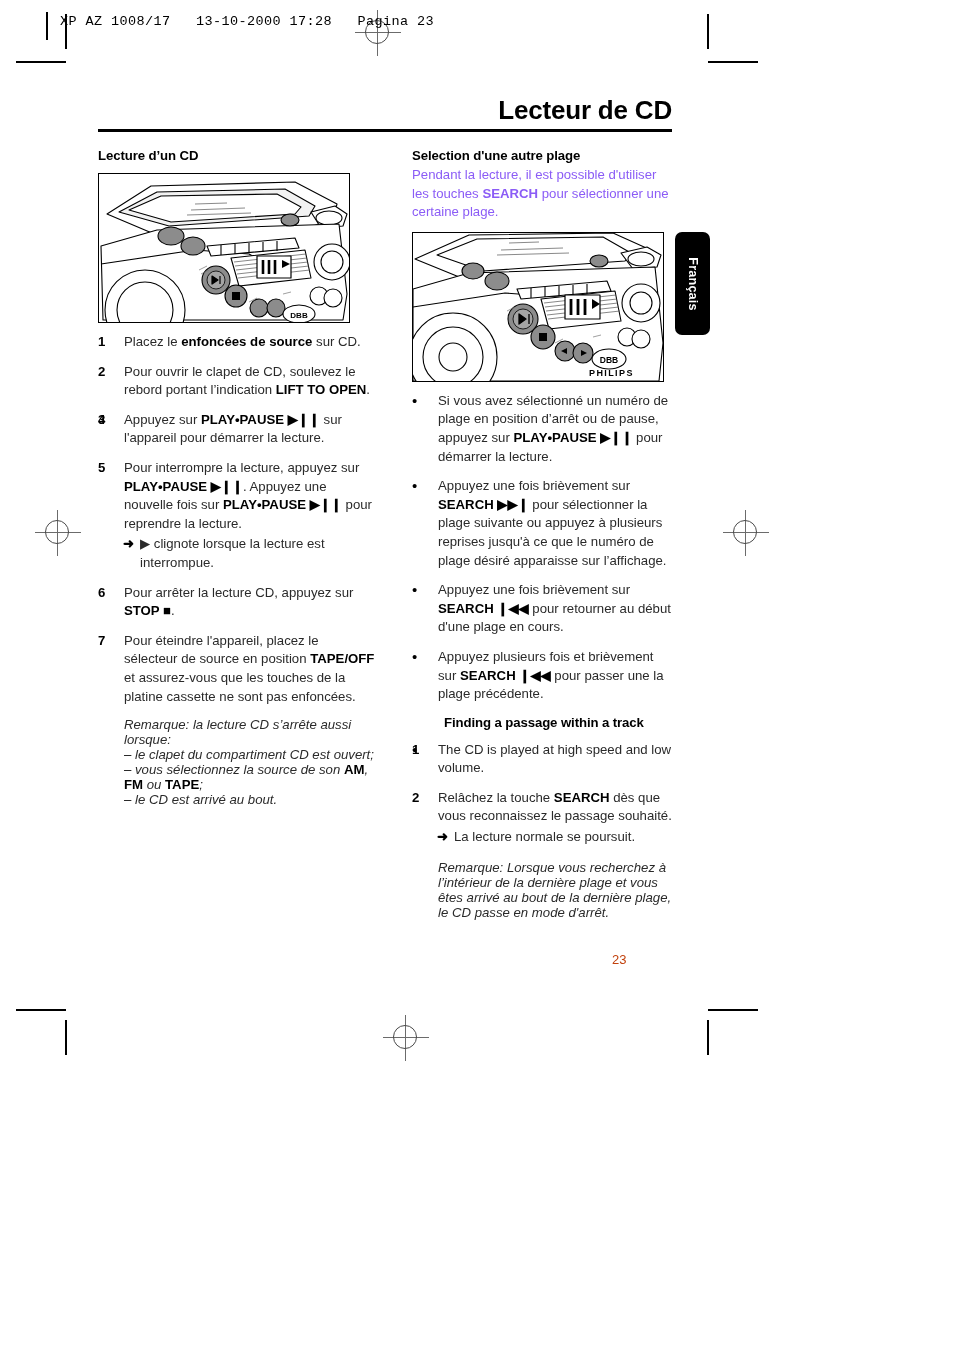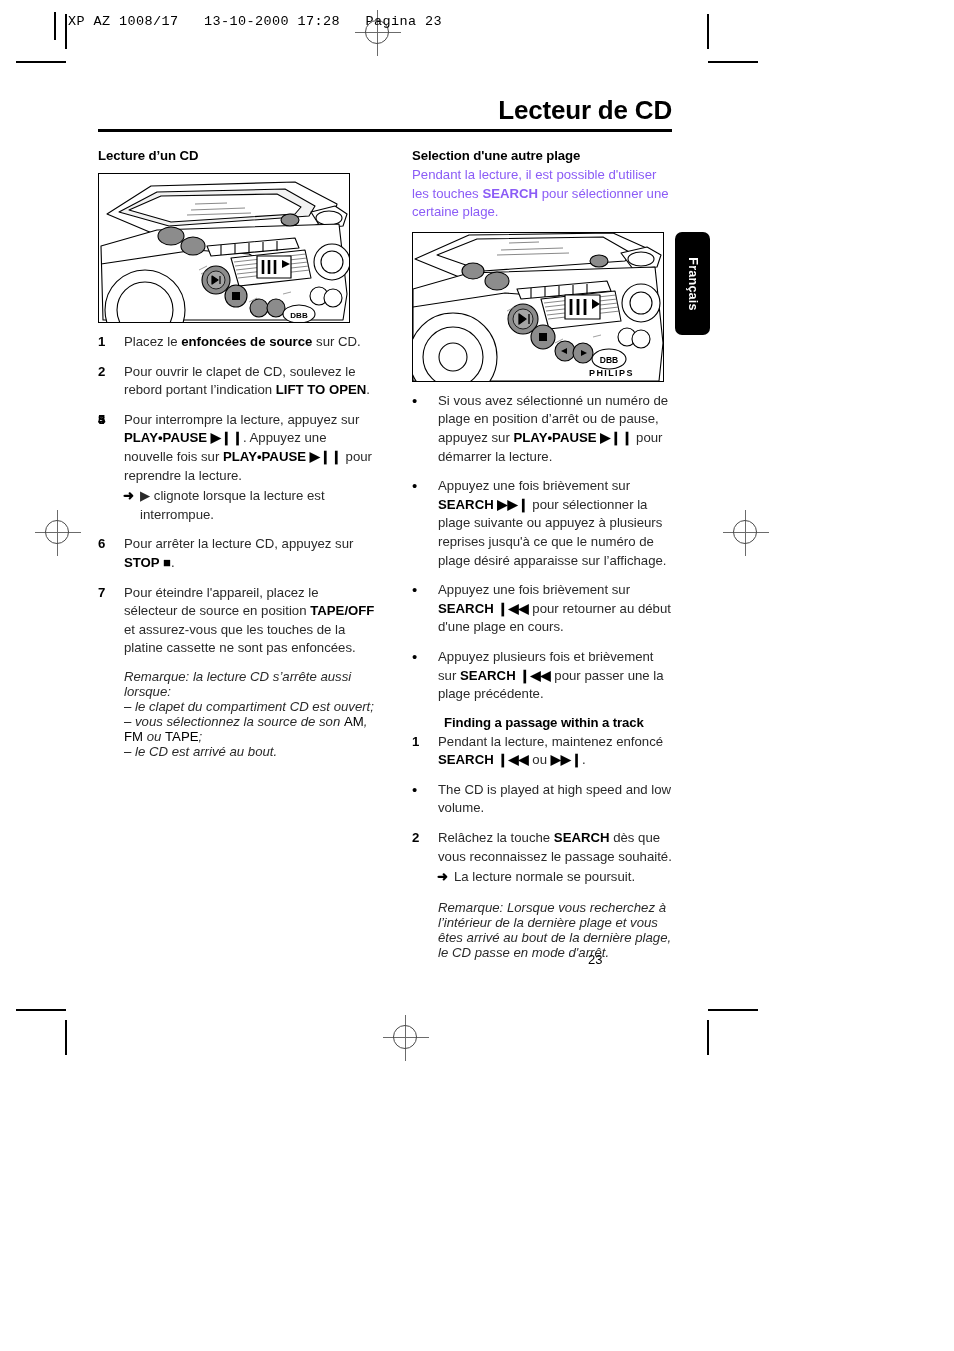--- a/index.html
+++ b/index.html
@@ -23,21 +23,21 @@
   .crop-h { position: absolute; height: 2px; background: #000; }
   .crop-v { position: absolute; width: 2px; background: #000; }
   .regmark { position: absolute; width: 46px; height: 46px; }
   .regmark .rline-h { position: absolute; left: 0; top: 22px; width: 46px; height: 1px; background: #6b6b6b; }
   .regmark .rline-v { position: absolute; left: 22px; top: 0; width: 1px; height: 46px; background: #6b6b6b; }
   .regmark .rcirc { position: absolute; left: 10px; top: 10px; width: 24px; height: 24px; border: 1px solid #4a4a4a; border-radius: 50%; box-sizing: border-box; }
 
   
   .sheet-head {
     position: absolute;
-    left: 54px; top: 12px;
+    left: 46px; top: 12px;
     width: 420px; height: 30px; text-align: center;
   }
   .sheet-head .bar {
     position: absolute; left: 0; top: 0;
     width: 2px; height: 28px; background: #000;
   }
   .sheet-head .meta {
     position: absolute; left: 14px; top: 2px;
     font-family: "Liberation Mono", "DejaVu Sans Mono", monospace;
     font-size: 13.5px;
@@ -130,21 +130,21 @@
     font-weight: bold; color: #000;
   }
 
   .note {
     font-style: italic;
     font-size: 13.2px;
     line-height: 15px;
     color: #2a2a2a;
     margin: 0 0 0 26px;
   }
-  .note b { font-style: normal; font-weight: normal; color: #000; }
+  .note b { font-style: normal; font-weight: bold; color: #000; }
   .note-right { margin-left: 26px; margin-top: 13px; }
 
   
   .lang-tab {
     position: absolute;
     left: 675px; top: 232px;
     width: 35px; height: 103px;
     background: #000;
     border-radius: 7px;
   }
@@ -154,23 +154,23 @@
     transform: translate(-50%, -50%) rotate(90deg);
     white-space: nowrap;
     color: #fff;
     font-size: 12.6px;
     font-weight: bold;
     letter-spacing: 0.2px;
   }
 
   .page-num {
     position: absolute;
-    left: 588px; top: 952px;
+    left: 612px; top: 952px;
     font-size: 13px;
-    color: #000000;
+    color: #c2410c;
   }
 </style>
 </head>
 <body>
 
 <div id="page">
 
   <div class="crop-h" style="left:16px; top:61px; width:50px;"></div>
   <div class="crop-v" style="left:65px; top:14px; height:35px;"></div>
 
@@ -294,21 +294,21 @@
                 <path d="M184 120 L192 118"></path>
             </g>
           </g>
         </svg>
       </div>
 
       <div id="left-steps">
           <div class="row"><span class="marker">1</span><span><span>Placez le </span><b>enfoncées de source</b><span> sur CD.</span></span></div>
           <div class="row"><span class="marker">2</span><span><span>Pour ouvrir le clapet de CD, soulevez le rebord portant l’indication </span><b>LIFT TO OPEN</b><span>.</span></span></div>
           <div class="row"><span class="marker">3</span></div>
-          <div class="row"><span class="marker">4</span></div>
+          <div class="row"><span class="marker">4</span><span><span>Appuyez sur </span><b>PLAY•PAUSE</b><b> ▶❙❙</b><span> sur l'appareil pour démarrer la lecture.</span></span></div>
           <div class="row"><span class="marker">5</span><span><span>Pour interrompre la lecture, appuyez sur </span><b>PLAY•PAUSE ▶❙❙</b><span>. Appuyez une nouvelle fois sur </span><b>PLAY•PAUSE ▶❙❙</b><span> pour reprendre la lecture.</span></span><div class="sub"><span class="arw">➜</span><span> ▶ clignote lorsque la lecture est interrompue.</span></div></div>
           <div class="row"><span class="marker">6</span><span><span>Pour arrêter la lecture CD, appuyez sur </span><b>STOP ■</b><span>.</span></span></div>
           <div class="row"><span class="marker">7</span><span><span>Pour éteindre l'appareil, placez le sélecteur de source en position </span><b>TAPE/OFF</b><span> et assurez-vous que les touches de la platine cassette ne sont pas enfoncées.</span></span></div>
         </div>
 
       <div class="note" id="left-note">
           <div><span>Remarque: la lecture CD s’arrête aussi lorsque:</span></div>
           <div><span>– le clapet du compartiment CD est ouvert;</span></div>
           <div><span>– vous sélectionnez la source de son </span><b>AM</b><span>, </span><b>FM</b><span> ou </span><b>TAPE</b><span>;</span></div>
           <div><span>– le CD est arrivé au bout.</span></div>
@@ -395,21 +395,21 @@
       <div id="right-bullets">
           <div class="row"><span class="marker dot">•</span><span><span>Si vous avez sélectionné un numéro de plage en position d’arrêt ou de pause, appuyez sur </span><b>PLAY•PAUSE ▶❙❙</b><span> pour démarrer la lecture.</span></span></div>
           <div class="row"><span class="marker dot">•</span><span><span>Appuyez une fois brièvement sur </span><b>SEARCH ▶▶❙</b><span> pour sélectionner la plage suivante ou appuyez à plusieurs reprises jusqu'à ce que le numéro de plage désiré apparaisse sur l’affichage.</span></span></div>
           <div class="row"><span class="marker dot">•</span><span><span>Appuyez une fois brièvement sur </span><b>SEARCH ❙◀◀</b><span> pour retourner au début d'une plage en cours.</span></span></div>
           <div class="row"><span class="marker dot">•</span><span><span>Appuyez plusieurs fois et brièvement sur </span><b>SEARCH ❙◀◀</b><span> pour passer une la plage précédente.</span></span></div>
         </div>
 
       <div class="sec-head" style="margin-top:2px;padding-left:32px;">Finding a passage within a track</div>
 
       <div id="right-subitems">
-          <div class="row"><span class="marker">1</span><span><span>Pendant la lecture, maintenez enfoncé </span><b>SEARCH</b><b> ❙◀◀ </b><span>ou</span><b> ▶▶❙</b><span>.</span></span></div>
+          <div class="row"><span class="marker">1</span></div>
           <div class="row"><span class="marker dot">•</span><span><span>The CD is played at high speed and low volume.</span></span></div>
           <div class="row"><span class="marker">2</span><span><span>Relâchez la touche </span><b>SEARCH</b><span> dès que vous reconnaissez le passage souhaité.</span></span><div class="sub"><span class="arw">➜</span><span> La lecture normale se poursuit.</span></div></div>
         </div>
 
       <div class="note note-right" id="right-note">
           <div><span>Remarque: Lorsque vous recherchez à l’intérieur de la dernière plage et vous êtes arrivé au bout de la dernière plage, le CD passe en mode d'arrêt.</span></div>
         </div>
     </div>
 
     <div class="lang-tab">

